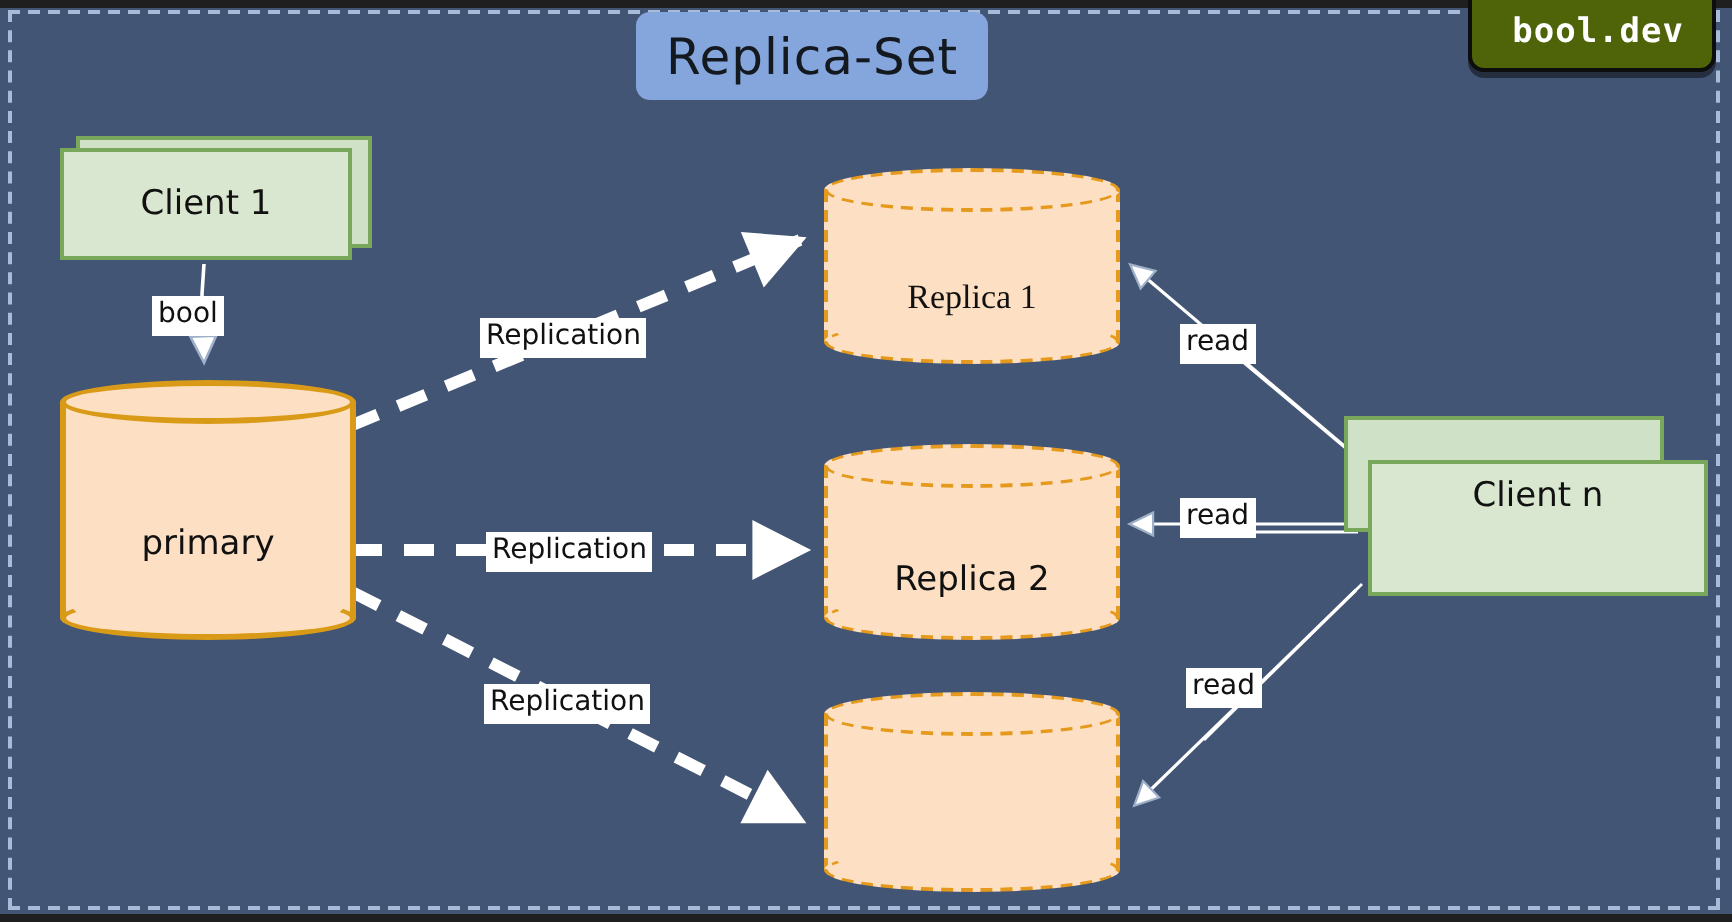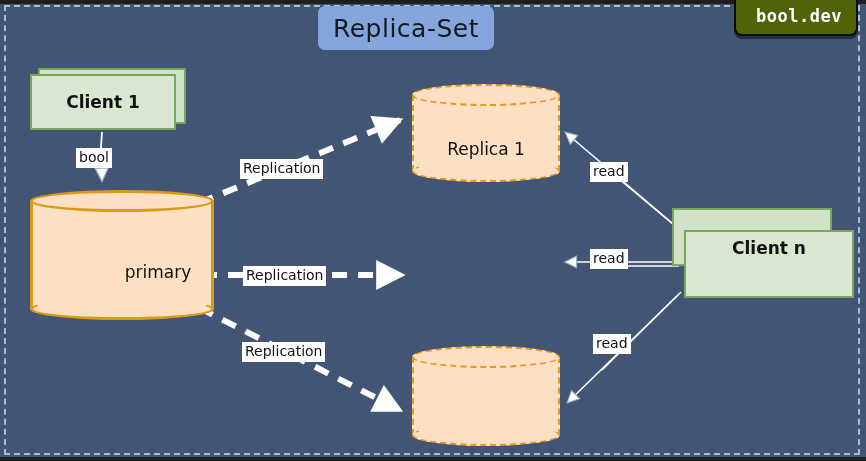--- a/index.html
+++ b/index.html
@@ -89,21 +89,20 @@
   .client .sheet.back {
     background: #cfe1c6;
   }
   .client .label {
     position: absolute;
     width: 100%;
     text-align: center;
     color: #111;
     font-size: 17px;
     pointer-events: none;
-    font-weight: bold;
   }
 
   
   .cyl {
     position: absolute;
   }
   .cyl .body {
     position: absolute;
     left: 0; top: 11px;
     width: 100%;
@@ -221,34 +220,40 @@
     <div class="sheet front" style="left:0px; top:6px; width:146px; height:56px;"></div>
     <div class="label" style="left:0px; top:24px; width:146px;">Client 1</div>
   </div>
 
   <div class="client" style="left:672px; top:208px; width:186px; height:96px;">
     <div class="sheet back" style="left:0px; top:0px; width:160px; height:58px;"></div>
     <div class="sheet front" style="left:12px; top:22px; width:170px; height:68px;"></div>
     <div class="label" style="left:12px; top:30px; width:170px;">Client n</div>
   </div>
 
-  <div class="cyl solid" style="left:30px; top:190px; width:148px; height:130px;padding-left:36px;">
+  <div class="cyl solid" style="left:30px; top:190px; width:148px; height:130px;">
     <div class="body"></div>
     <div class="bottom"></div>
     <div class="top"></div>
     <div class="cyl-label" style="top:72px;">primary</div>
   </div>
 
-  <div class="cyl dashed" style="left:412px; top:84px; width:148px; height:98px;">
+  <div class="cyl dashed" style="left:412px; top:84px; width:148px; height:98px;font-family:Liberation Serif, serif;">
     <div class="body"></div>
     <div class="bottom"></div>
     <div class="top"></div>
     <div class="cyl-label" style="top:55px;">Replica 1</div>
   </div>
 
+  <div class="cyl dashed" style="left:412px; top:222px; width:148px; height:98px;">
+    <div class="body"></div>
+    <div class="bottom"></div>
+    <div class="top"></div>
+    <div class="cyl-label" style="top:58px;">Replica 2</div>
+  </div>
 
   <div class="cyl dashed" style="left:412px; top:346px; width:148px; height:100px;">
     <div class="body"></div>
     <div class="bottom"></div>
     <div class="top"></div>
   </div>
 
   <div class="edge-label" style="left:76px; top:148px;">bool</div>
 
   <div class="edge-label" style="left:240px; top:159px;">Replication</div>

